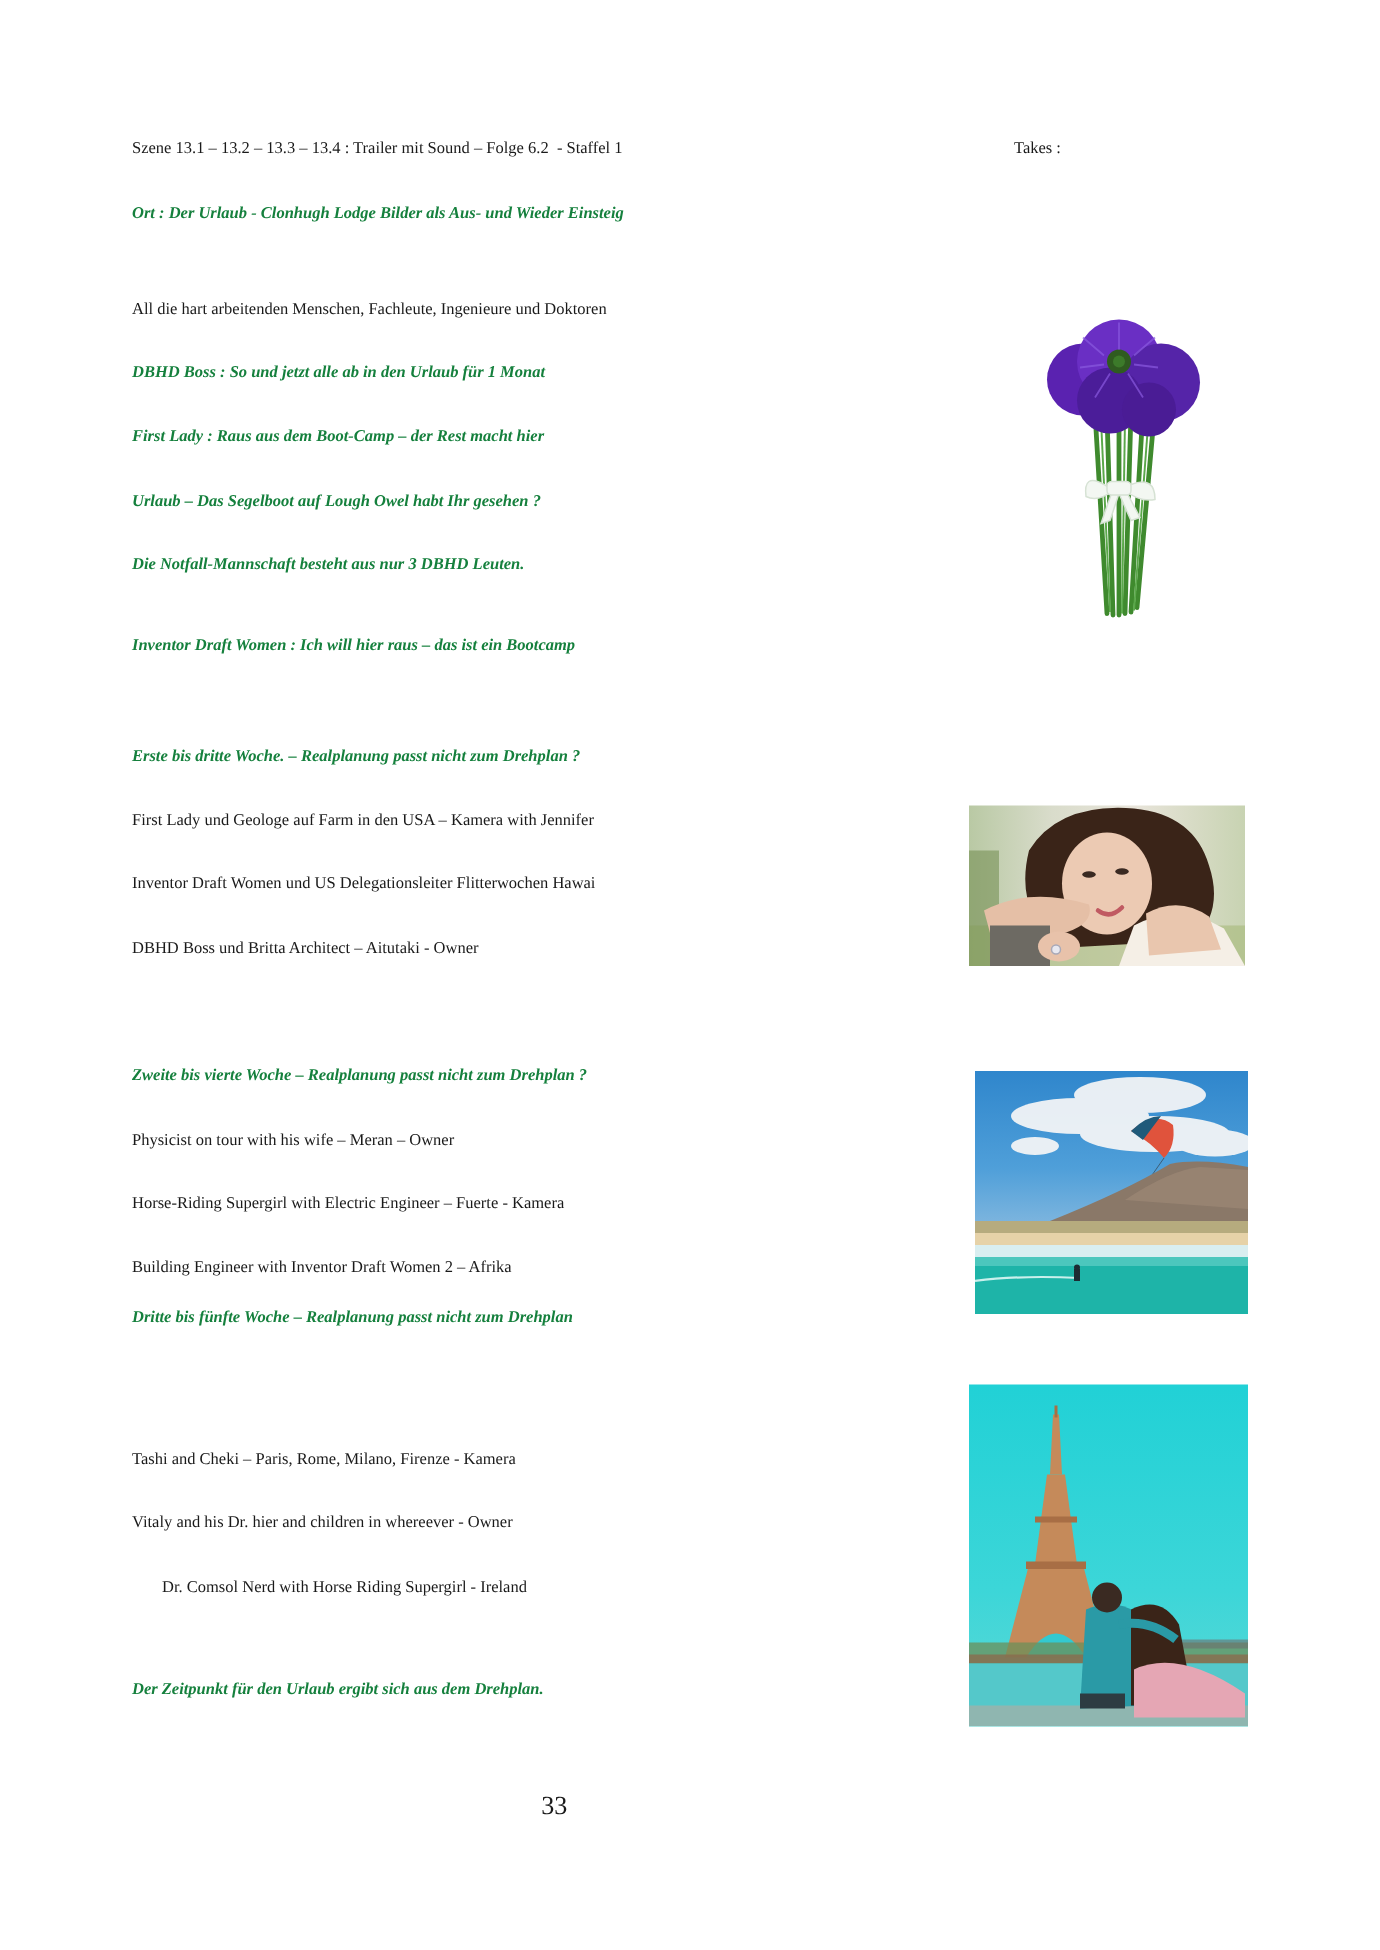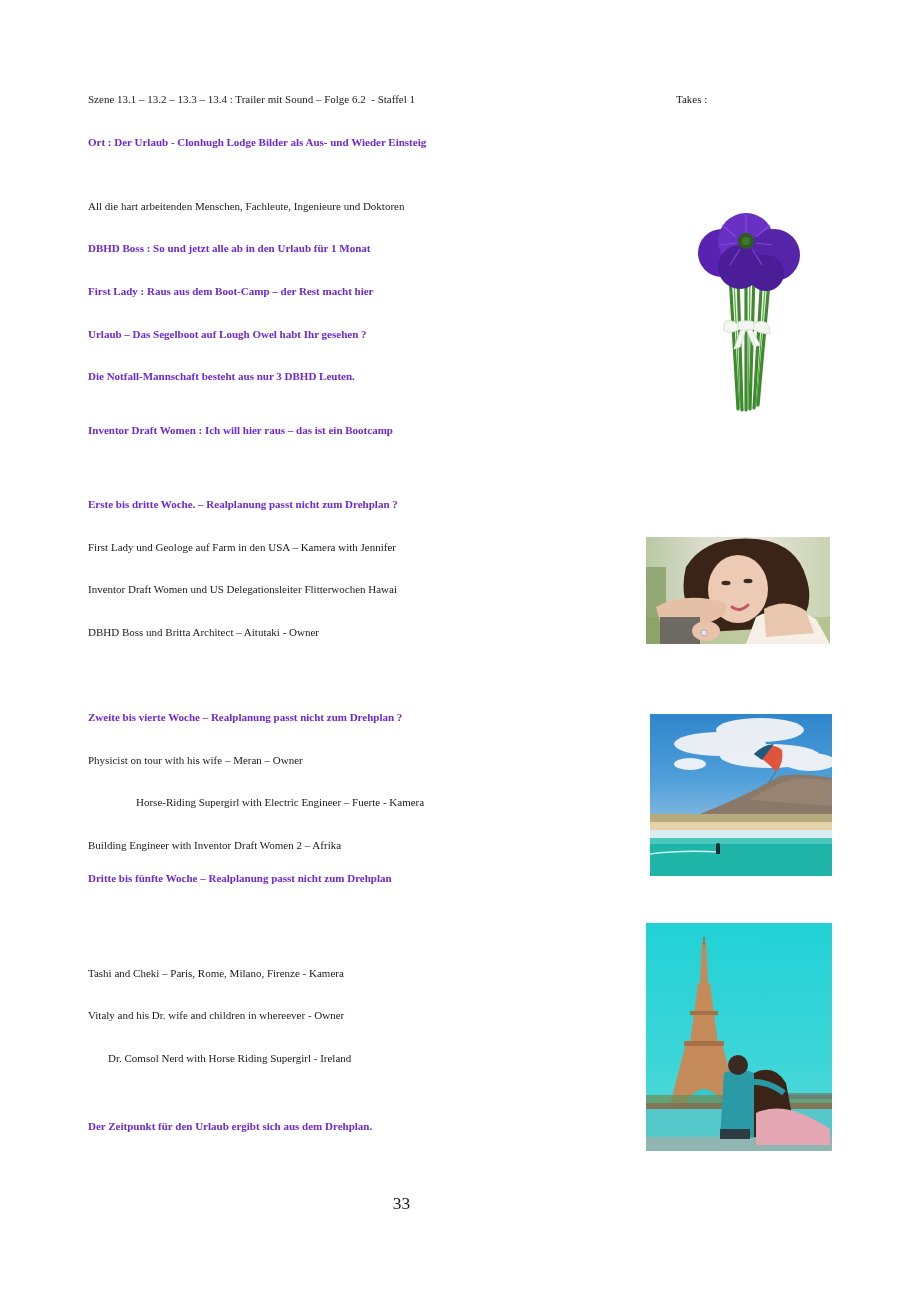--- a/index.html
+++ b/index.html
@@ -1,22 +1,22 @@
 <!DOCTYPE html>
 <html><head>
   <meta charset="utf-8">
   <style>
     html, body { margin: 0; padding: 0; background: #ffffff; }
     body { width: 920px; height: 1300px; position: relative; overflow: hidden;
            font-family: "Liberation Serif", "DejaVu Serif", serif; color: #1a1a1a; }
     .line { position: absolute; left: 88px; font-size: 11px; line-height: 20px; white-space: pre; }
-    .bold { font-weight: bold; color: #6d28d9; }
+    .bold { font-weight: bold; color: #15803d; font-style: italic; }
     .pic { position: absolute; overflow: hidden; }
     .pagenum { position: absolute; left: 0; width: 739px; text-align: center; top: 1193px;
-               font-size: 17.4px; padding-left: 32px; }
+               font-size: 17.4px; }
   </style>
 </head>
 <body>
 
 <div class="line" style="top:89px;">Szene 13.1 – 13.2 – 13.3 – 13.4 : Trailer mit Sound – Folge 6.2  - Staffel 1</div>
 <div class="line" style="top:89px; left:676px;">Takes :</div>
 <div class="line bold" style="top:132px;">Ort : Der Urlaub - Clonhugh Lodge Bilder als Aus- und Wieder Einsteig</div>
 
 <div class="line" style="top:196px;">All die hart arbeitenden Menschen, Fachleute, Ingenieure und Doktoren</div>
 <div class="line bold" style="top:238px;">DBHD Boss : So und jetzt alle ab in den Urlaub für 1 Monat</div>
@@ -25,26 +25,26 @@
 <div class="line bold" style="top:366px;">Die Notfall-Mannschaft besteht aus nur 3 DBHD Leuten.</div>
 <div class="line bold" style="top:420px;">Inventor Draft Women : Ich will hier raus – das ist ein Bootcamp</div>
 
 <div class="line bold" style="top:494px;">Erste bis dritte Woche. – Realplanung passt nicht zum Drehplan ?</div>
 <div class="line" style="top:537px;">First Lady und Geologe auf Farm in den USA – Kamera with Jennifer</div>
 <div class="line" style="top:579px;">Inventor Draft Women und US Delegationsleiter Flitterwochen Hawai</div>
 <div class="line" style="top:622px;">DBHD Boss und Britta Architect – Aitutaki - Owner</div>
 
 <div class="line bold" style="top:707px;">Zweite bis vierte Woche – Realplanung passt nicht zum Drehplan ?</div>
 <div class="line" style="top:750px;">Physicist on tour with his wife – Meran – Owner</div>
-<div class="line" style="top:792px;margin-left:48px;">Horse-Riding Supergirl with Electric Engineer – Fuerte - Kamera</div>
+<div class="line" style="top:792px;">Horse-Riding Supergirl with Electric Engineer – Fuerte - Kamera</div>
 <div class="line" style="top:835px;">Building Engineer with Inventor Draft Women 2 – Afrika</div>
 
 <div class="line bold" style="top:868px;">Dritte bis fünfte Woche – Realplanung passt nicht zum Drehplan</div>
 <div class="line" style="top:963px;">Tashi and Cheki – Paris, Rome, Milano, Firenze - Kamera</div>
-<div class="line" style="top:1005px;">Vitaly and his Dr. wife and children in whereever - Owner</div>
+<div class="line" style="top:1005px;">Vitaly and his Dr. hier and children in whereever - Owner</div>
 <div class="line" style="top:1048px;margin-left:20px;">Dr. Comsol Nerd with Horse Riding Supergirl - Ireland</div>
 
 <div class="line bold" style="top:1116px;">Der Zeitpunkt für den Urlaub ergibt sich aus dem Drehplan.</div>
 
 <div class="pagenum">33</div>
 
 <div class="pic" style="left:670px; top:205px; width:160px; height:210px; background:#fff;" title="Purple gerbera bouquet with white ribbon">
   <svg width="160" height="210" viewBox="0 0 160 210">
 
     <g stroke="#3f8a2e" stroke-width="3.2" fill="none" stroke-linecap="round">

